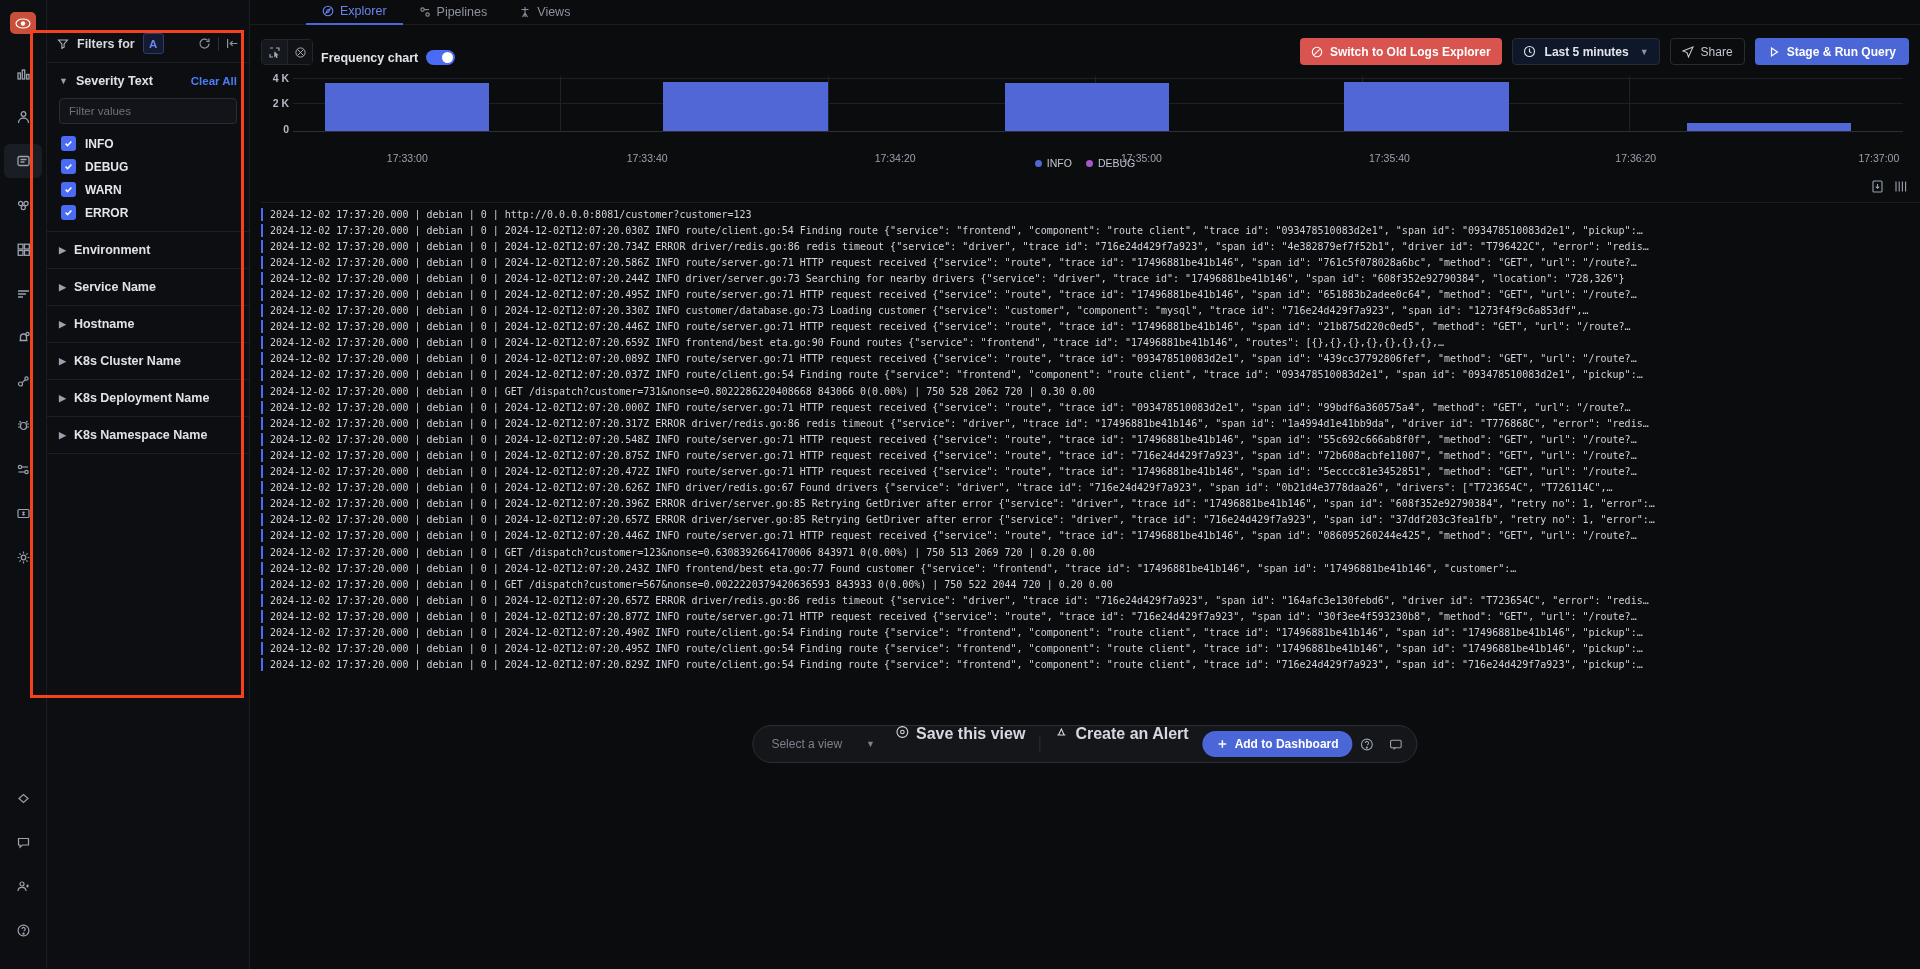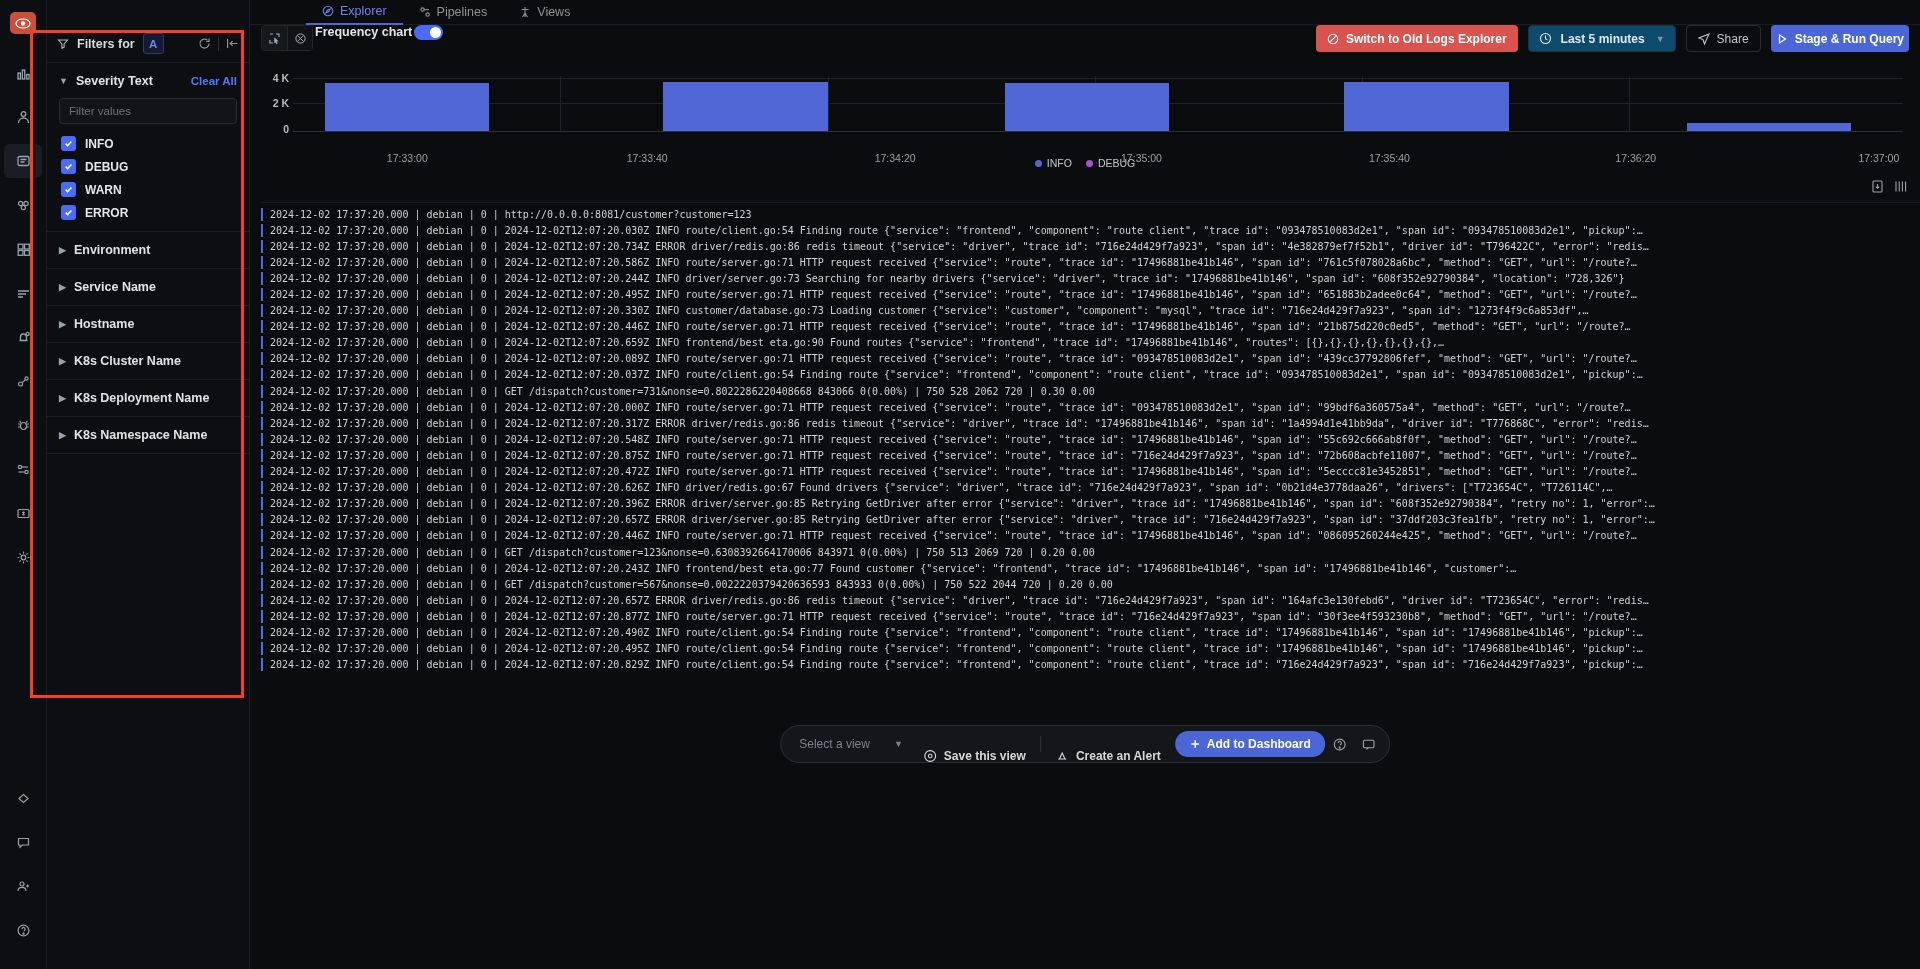--- a/index.html
+++ b/index.html
@@ -94,22 +94,22 @@
     position: absolute; left: 0; top: 0; width: 1920px; z-index: 30;
   }
   .tabbar-inner { display: flex; align-items: flex-end; height: 25px; margin-left: 56px; }
   .ttab {
     display: flex; align-items: center; gap: 6px; padding: 0 16px;
     height: 25px; font-size: 12.5px; color: #8b929e;
   }
   .ttab.sel { color: #6b85f0; border-bottom: 2px solid #4b66d6; }
 
   .toolbar {
-    height: 40px; display: flex; align-items: flex-start; padding: 0 11px;
-    gap: 2px; margin-top: 25px;
+    height: 40px; display: flex; align-items: flex-end; padding: 0 11px;
+    gap: 8px; margin-top: 25px;
   }
   .seg { display: flex; border: 1px solid #23262d; border-radius: 4px; overflow: hidden; }
   .seg-btn {
     width: 25px; height: 24px; display: flex; align-items: center; justify-content: center;
     background: #15181d; color: #a6adb8;
   }
   .seg-btn + .seg-btn { background: #101216; border-left: 1px solid #23262d; }
   .freq-label { font-size: 12.5px; color: #e0e4ea; font-weight: 600; }
   .toggle {
     width: 29px; height: 15px; background: #4b6bf5; border-radius: 8px;
@@ -119,33 +119,33 @@
     content: ""; position: absolute; right: 2px; top: 2px;
     width: 11px; height: 11px; background: #fff; border-radius: 50%;
   }
   .tb-right { margin-left: auto; display: flex; align-items: center; gap: 10px; }
   .btn-old {
     background: #d9534f; color: #fff; font-size: 12px; font-weight: 600;
     height: 27px; border-radius: 4px; padding: 0 11px;
     display: flex; align-items: center; gap: 7px;
   }
   .btn-time {
-    background: #0c4a6e; border: 1px solid #282c34; border-radius: 4px;
+    background: #0f172a; border: 1px solid #282c34; border-radius: 4px;
     height: 27px; min-width: 148px; padding: 0 10px;
     display: flex; align-items: center; gap: 9px; font-size: 12px; color: #e3e6eb; font-weight: 600;
   }
   .btn-time .cv { margin-left: auto; color: #8b929e; font-size: 9px; }
   .btn-share {
     background: transparent; border: 1px solid #282c34; border-radius: 4px;
     height: 27px; padding: 0 11px; display: flex; align-items: center; gap: 7px;
     font-size: 12px; color: #c0c6d0;
   }
   .btn-run {
     background: #4b66d6; color: #fff; height: 27px; border-radius: 4px;
-    padding: 0 5px; display: flex; align-items: center; gap: 7px;
+    padding: 0 13px; display: flex; align-items: center; gap: 7px;
     font-size: 12px; font-weight: 600;
   }
 
   .searchbar {
     margin: 0 11px; height: 26px; background: #0f1115;
     border: 1px solid #23262d; border-radius: 3px;
     display: flex; align-items: center; padding: 0 10px;
     font-size: 11.5px; color: #6c727c;
   }
 
@@ -207,21 +207,21 @@
 
   
   .dock {
     position: absolute; left: 50%; transform: translateX(-50%);
     bottom: 18px; height: 38px;
     background: #141619; border: 1px solid #2a2e36; border-radius: 20px;
     display: flex; align-items: center; gap: 0; padding: 0 6px 0 18px; z-index: 20;
   }
   .dock-sel { display: flex; align-items: center; gap: 24px; font-size: 12px; color: #7b828d; padding-right: 6px; }
   .dock-btn {
-    display: flex; align-items: flex-end; gap: 7px; font-size: 12px; color: #d5d9e0;
+    display: flex; align-items: flex-start; gap: 7px; font-size: 16px; color: #d5d9e0;
     padding: 0 14px; height: 38px; font-weight: 600;
   }
   .dock-div { width: 1px; height: 16px; background: #2e323a; }
   .dock-add {
     background: #4b66d6; color: #fff; height: 26px; border-radius: 14px;
     padding: 0 14px; display: flex; align-items: center; gap: 6px;
     font-size: 12px; font-weight: 600;
   }
   .dock-ic { padding: 0 7px; color: #9aa2ae; display: flex; align-items: center; }
   svg { display: block; }

